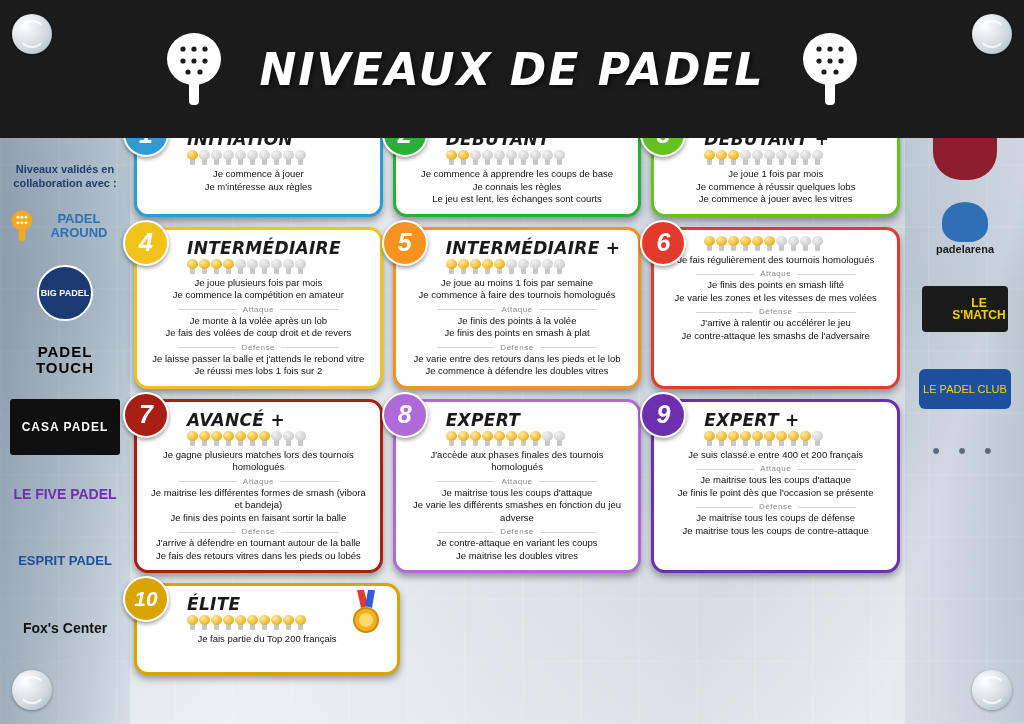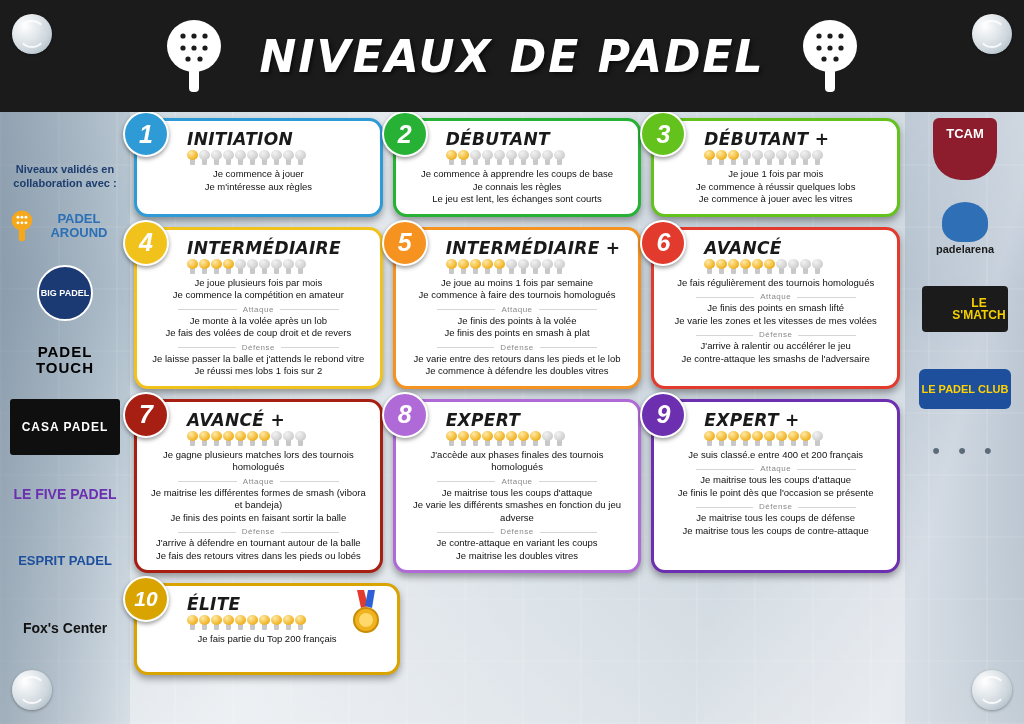--- a/index.html
+++ b/index.html
@@ -29,21 +29,21 @@
     content:""; position:absolute; left:0; top:0; width:130px; height:100%;
     background:linear-gradient(to right, rgba(120,140,160,.55), rgba(190,205,218,.15));
   }
   #overlay-white {
     position:absolute; left:130px; top:108px; width:775px; height:616px;
     background:rgba(255,255,255,0.32);
   }
 
   
   #header {
-    position:absolute; left:0; top:0; width:1024px; height:112px;
+    position:absolute; left:0; top:0; width:1024px; height:138px;
     background:#1b1b1b;
     display:flex; align-items:center; justify-content:center;
     z-index:5;
   }
   #header .title {
     color:#ffffff; font-size:44px; font-weight:bold; font-style:italic;
     letter-spacing:2px; text-shadow:2px 2px 4px rgba(0,0,0,.6);
     font-family:"DejaVu Sans", sans-serif;
   }
   .racket { width:86px; height:76px; position:relative; margin:0 22px; }
@@ -223,21 +223,21 @@
   <div class="rsponsor" style="flex-direction:column;">
     <div style="width:46px;height:40px;background:#2f6fb5;border-radius:50% 50% 40% 40%;"></div>
     <span class="sp-text" style="color:#1b1b1b;font-size:11px;margin-top:2px">padelarena</span>
   </div>
   <div class="rsponsor">
     <div style="width:86px;height:46px;background:#1b1b1b;color:#f5d000;font-weight:bold;font-size:12px;display:flex;align-items:center;justify-content:center;border-radius:4px;text-align:center;line-height:12px;padding-left:28px;">
       <span>LE S'MATCH</span>
     </div>
   </div>
   <div class="rsponsor">
-    <div style="width:92px;height:40px;background:#1d4f9c;color:#ffd200;font-weight:bold;font-size:11px;display:flex;align-items:center;justify-content:center;border-radius:6px;text-align:center;line-height:12px;">
+    <div style="width:92px;height:40px;background:#1d4f9c;color:#ffd200;font-weight:normal;font-size:11px;display:flex;align-items:center;justify-content:center;border-radius:6px;text-align:center;line-height:12px;">
       <span>LE PADEL CLUB</span>
     </div>
   </div>
   <div id="dots">• • •</div>
 </div>
 
 <div id="grid">
     <div class="row">
       <div class="card" style="border-color:#2e9bd6">
         <div class="badge" style="background:#2e9bd6">1</div>
@@ -527,21 +527,20 @@
           <div class="sec-title"><span>Défense</span></div>
           <div class="lines">
             <div>Je varie entre des retours dans les pieds et le lob</div>
             <div>Je commence à défendre les doubles vitres</div>
           </div>
         </div>
       </div>
       <div class="card" style="border-color:#e23b2e">
         <div class="badge" style="background:#e23b2e">6</div>
         <div class="hd">
-          <h3>AVANCÉ</h3>
           <div class="balls">
             <span class="b ">
               <i></i>
               <em></em>
             </span>
             <span class="b ">
               <i></i>
               <em></em>
             </span>
             <span class="b ">

